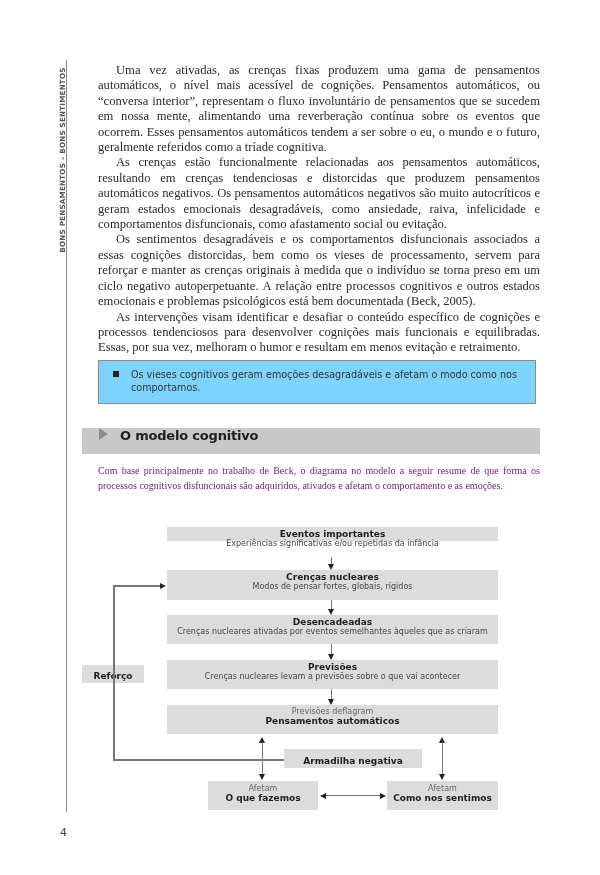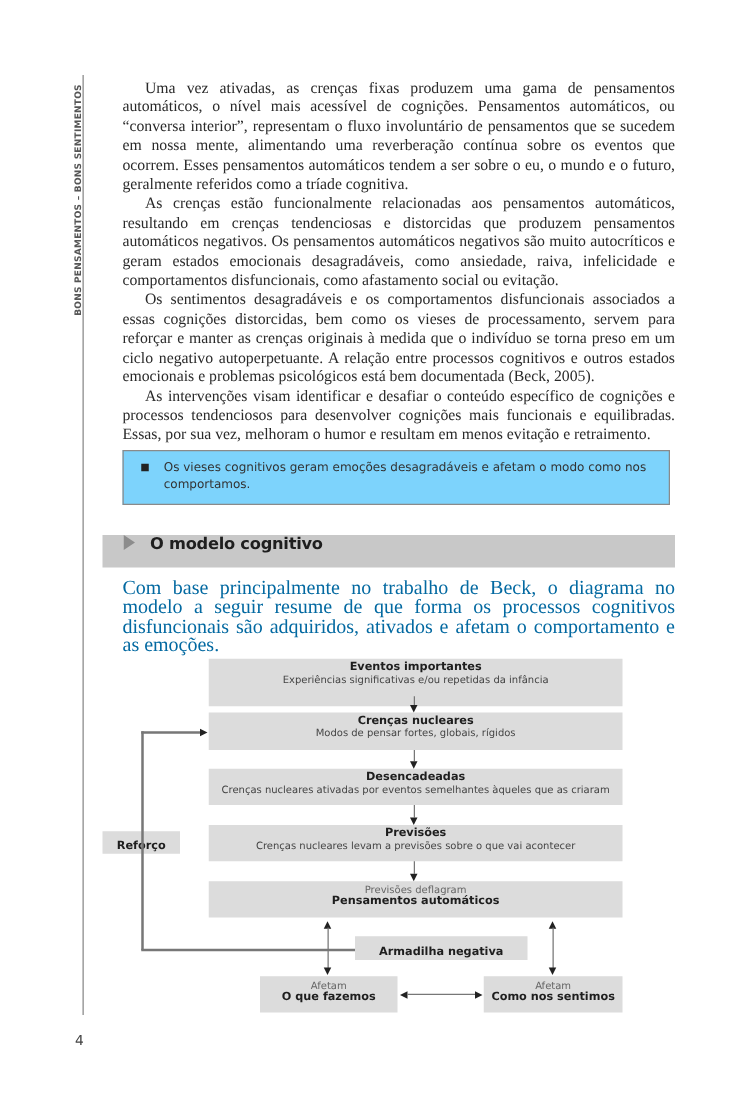--- a/index.html
+++ b/index.html
@@ -19,21 +19,21 @@
   .body-text { position: absolute; left: 98px; top: 63px; width: 442px; font-family: "Liberation Serif", serif; font-size: 12.6px; line-height: 15.4px; color: #2a2a2a; text-align: justify; }
   .body-text p { margin: 0; text-indent: 18px; }
 
   .callout { position: absolute; left: 98px; top: 360px; width: 438px; height: 44px; background: #7dd3fc; border: 1px solid #8a8a8a; box-sizing: border-box; padding: 7px 14px 0 14px; font-family: "DejaVu Sans", sans-serif; font-size: 9.6px; line-height: 13px; color: #333; display: flex; }
   .callout .bullet { width: 6px; height: 6px; background: #222; margin-top: 3px; margin-right: 12px; flex: 0 0 auto; }
 
   .section-bar { position: absolute; left: 82px; top: 428px; width: 458px; height: 26px; background: #c8c8c8; display: flex; align-items: flex-start; }
   .section-bar .tri { width: 0; height: 0; border-top: 6px solid transparent; border-bottom: 6px solid transparent; border-left: 9px solid #8c8c8c; margin-left: 17px; margin-right: 12px; }
   .section-bar .title { font-family: "DejaVu Sans", sans-serif; font-weight: bold; font-size: 13px; color: #1e1e1e; letter-spacing: -0.2px; }
 
-  .intro { position: absolute; left: 98px; top: 463px; width: 442px; font-family: "Liberation Serif", serif; font-size: 16px; line-height: 15.4px; color: #0369a1; text-align: justify; margin: 0; }
+  .intro { position: absolute; left: 98px; top: 463px; width: 442px; font-family: "Liberation Serif", serif; font-size: 10px; line-height: 15.4px; color: #701a75; text-align: justify; margin: 0; }
 
   .diagram { position: absolute; left: 0; top: 0; width: 600px; height: 875px; pointer-events: none; }
   .box { position: absolute; background: #dcdcdc; text-align: center; font-family: "DejaVu Sans", sans-serif; color: #333; pointer-events: auto; }
   .box .b { font-weight: bold; font-size: 9px; color: #1e1e1e; display: block; }
   .box .s { font-size: 8px; color: #444; display: block; }
   .box .lt { font-size: 8px; color: #666; display: block; }
   .line { position: absolute; background: #777; }
   .arr-down { position: absolute; width: 0; height: 0; border-left: 3px solid transparent; border-right: 3px solid transparent; border-top: 6px solid #222; }
   .arr-up { position: absolute; width: 0; height: 0; border-left: 3px solid transparent; border-right: 3px solid transparent; border-bottom: 6px solid #222; }
   .arr-right { position: absolute; width: 0; height: 0; border-top: 3px solid transparent; border-bottom: 3px solid transparent; border-left: 6px solid #222; }
@@ -62,21 +62,21 @@
 
 <div class="section-bar">
   <div class="tri"></div>
   <div class="title">O modelo cognitivo</div>
 </div>
 
 <p class="intro">Com base principalmente no trabalho de Beck, o diagrama no modelo a seguir resume de que forma os processos cognitivos disfuncionais são adquiridos, ativados e afetam o comportamento e as emoções.</p>
 
 <div class="diagram">
 
-  <div class="box" style="left:167px; top:527px; width:331px; height:38px; padding-top:2px; box-sizing:border-box;">
+  <div class="box" style="left:167px; top:527px; width:331px; height:14px; padding-top:2px; box-sizing:border-box;">
     <span class="b">Eventos importantes</span>
     <span class="s">Experiências significativas e/ou repetidas da infância</span>
   </div>
   <div class="box" style="left:167px; top:570px; width:331px; height:30px; padding-top:2px; box-sizing:border-box;text-align:center;">
     <span class="b">Crenças nucleares</span>
     <span class="s">Modos de pensar fortes, globais, rígidos</span>
   </div>
   <div class="box" style="left:167px; top:615px; width:331px; height:29px; padding-top:2px; box-sizing:border-box;">
     <span class="b">Desencadeadas</span>
     <span class="s">Crenças nucleares ativadas por eventos semelhantes àqueles que as criaram</span>

